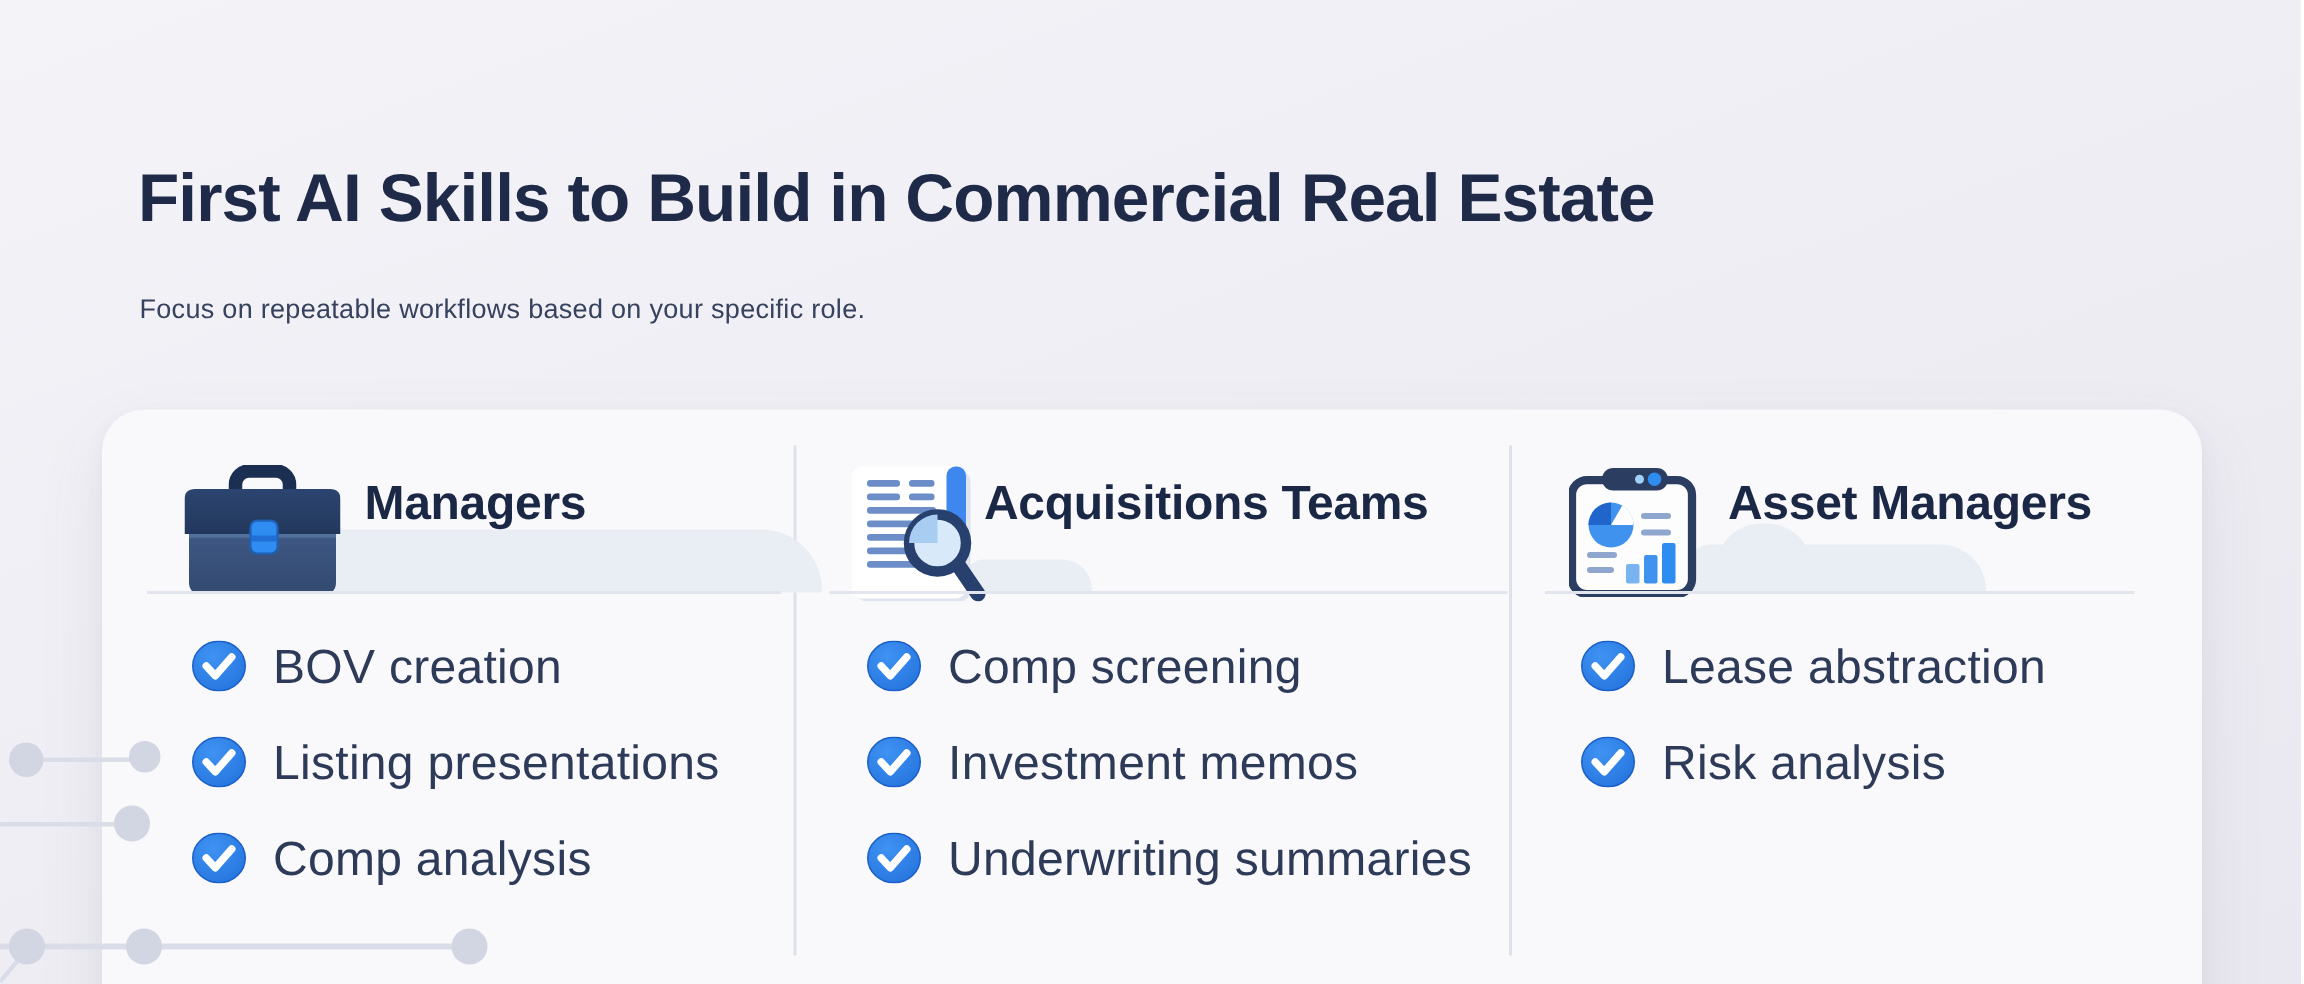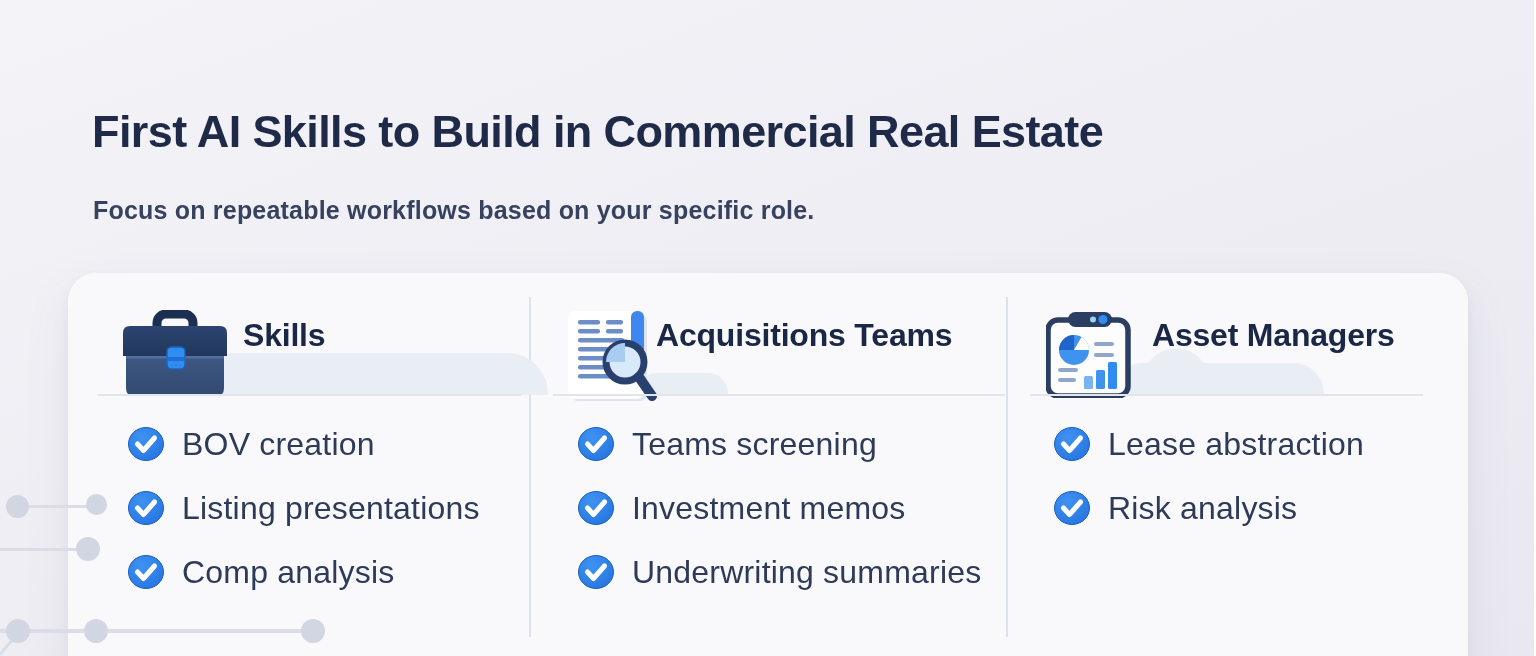--- a/index.html
+++ b/index.html
@@ -21,22 +21,22 @@
     position: absolute;
     left: 92px; top: 106px;
     font-size: 45px;
     font-weight: 700;
     letter-spacing: -0.6px;
     color: #1e2a47;
   }
   .page-subtitle {
     position: absolute;
     left: 93px; top: 196px;
-    font-size: 25px;
-    font-weight: 700;
+    font-size: 18px;
+    font-weight: 400;
     letter-spacing: 0.2px;
     color: #36425e;
   }
 
   
   .card {
     position: absolute;
     left: 68px; top: 273px;
     width: 1400px; height: 430px;
     background: #f9f9fc;
@@ -143,21 +143,21 @@
             </linearGradient>
           </defs>
           <rect x="34" y="4" width="36" height="26" rx="9" fill="none" stroke="#1b2f52" stroke-width="9"></rect>
           <path d="M7 16 H97 Q104 16 104 23 V46 H0 V23 Q0 16 7 16 Z" fill="url(#bfFlap)"></path>
           <path d="M3 46 H101 V78 Q101 86 93 86 H11 Q3 86 3 78 Z" fill="url(#bfBody)"></path>
           <rect x="3" y="46" width="98" height="2.5" fill="#51709c"></rect>
           <rect x="44" y="37" width="18" height="22" rx="4.5" fill="#2f8cf0" stroke="#1d61b8" stroke-width="1.5"></rect>
           <rect x="45" y="47" width="16" height="4" fill="#1f6fd6"></rect>
         </svg>
       </span>
-      <h2 class="col-title">Skills</h2>
+      <h2 class="col-title">Managers</h2>
       <div class="header-underline"></div>
       <ul class="skill-list">
         <li>
           <span class="check-badge">
             <svg width="36" height="34" viewBox="0 0 36 34">
               <defs>
                   <radialGradient id="ck1" cx="0.38" cy="0.3" r="0.9">
                 <stop offset="0" stop-color="#3f93f2"></stop>
                     <stop offset="1" stop-color="#2270dd"></stop>
               </radialGradient>
@@ -213,21 +213,21 @@
       <h2 class="col-title">Acquisitions Teams</h2>
       <div class="header-underline"></div>
       <ul class="skill-list">
         <li>
           <span class="check-badge">
             <svg width="36" height="34" viewBox="0 0 36 34">
               <ellipse cx="18" cy="17" rx="17.5" ry="16.5" fill="url(#ck1)" stroke="#1b5fc6" stroke-width="1"></ellipse>
               <path d="M9.5 17 L15.5 23.5 L26.5 11" fill="none" stroke="#ffffff" stroke-width="5" stroke-linecap="round" stroke-linejoin="round"></path>
             </svg>
           </span>
-          <span class="skill-label">Teams screening</span>
+          <span class="skill-label">Comp screening</span>
         </li>
         <li>
           <span class="check-badge">
             <svg width="36" height="34" viewBox="0 0 36 34">
               <ellipse cx="18" cy="17" rx="17.5" ry="16.5" fill="url(#ck1)" stroke="#1b5fc6" stroke-width="1"></ellipse>
               <path d="M9.5 17 L15.5 23.5 L26.5 11" fill="none" stroke="#ffffff" stroke-width="5" stroke-linecap="round" stroke-linejoin="round"></path>
             </svg>
           </span>
           <span class="skill-label">Investment memos</span>
         </li>

